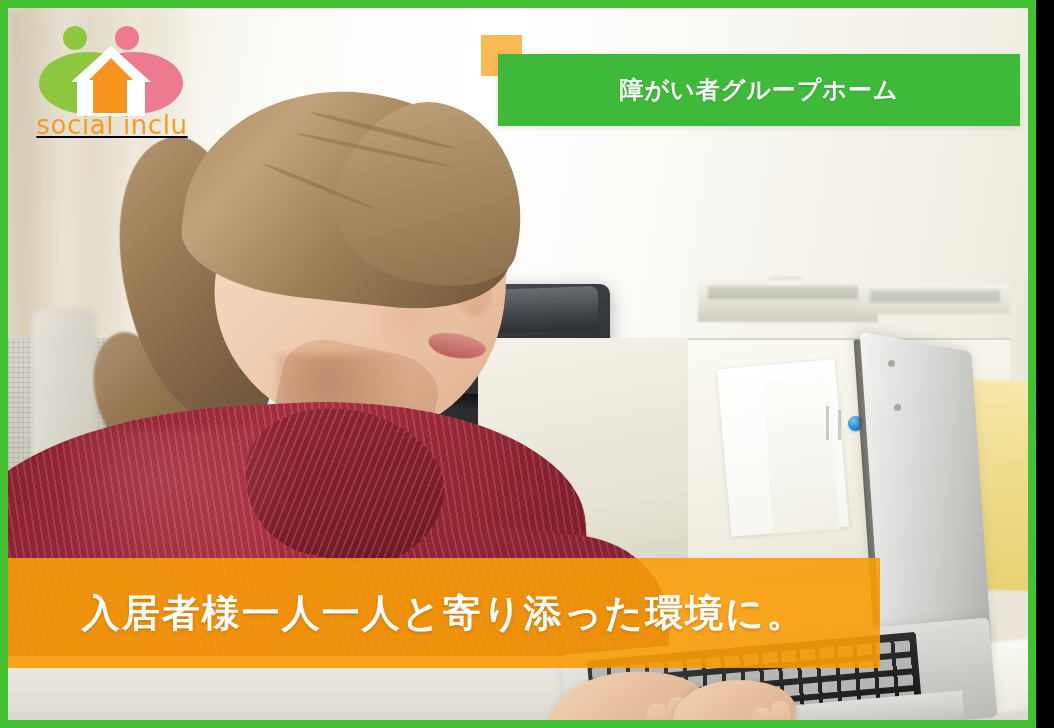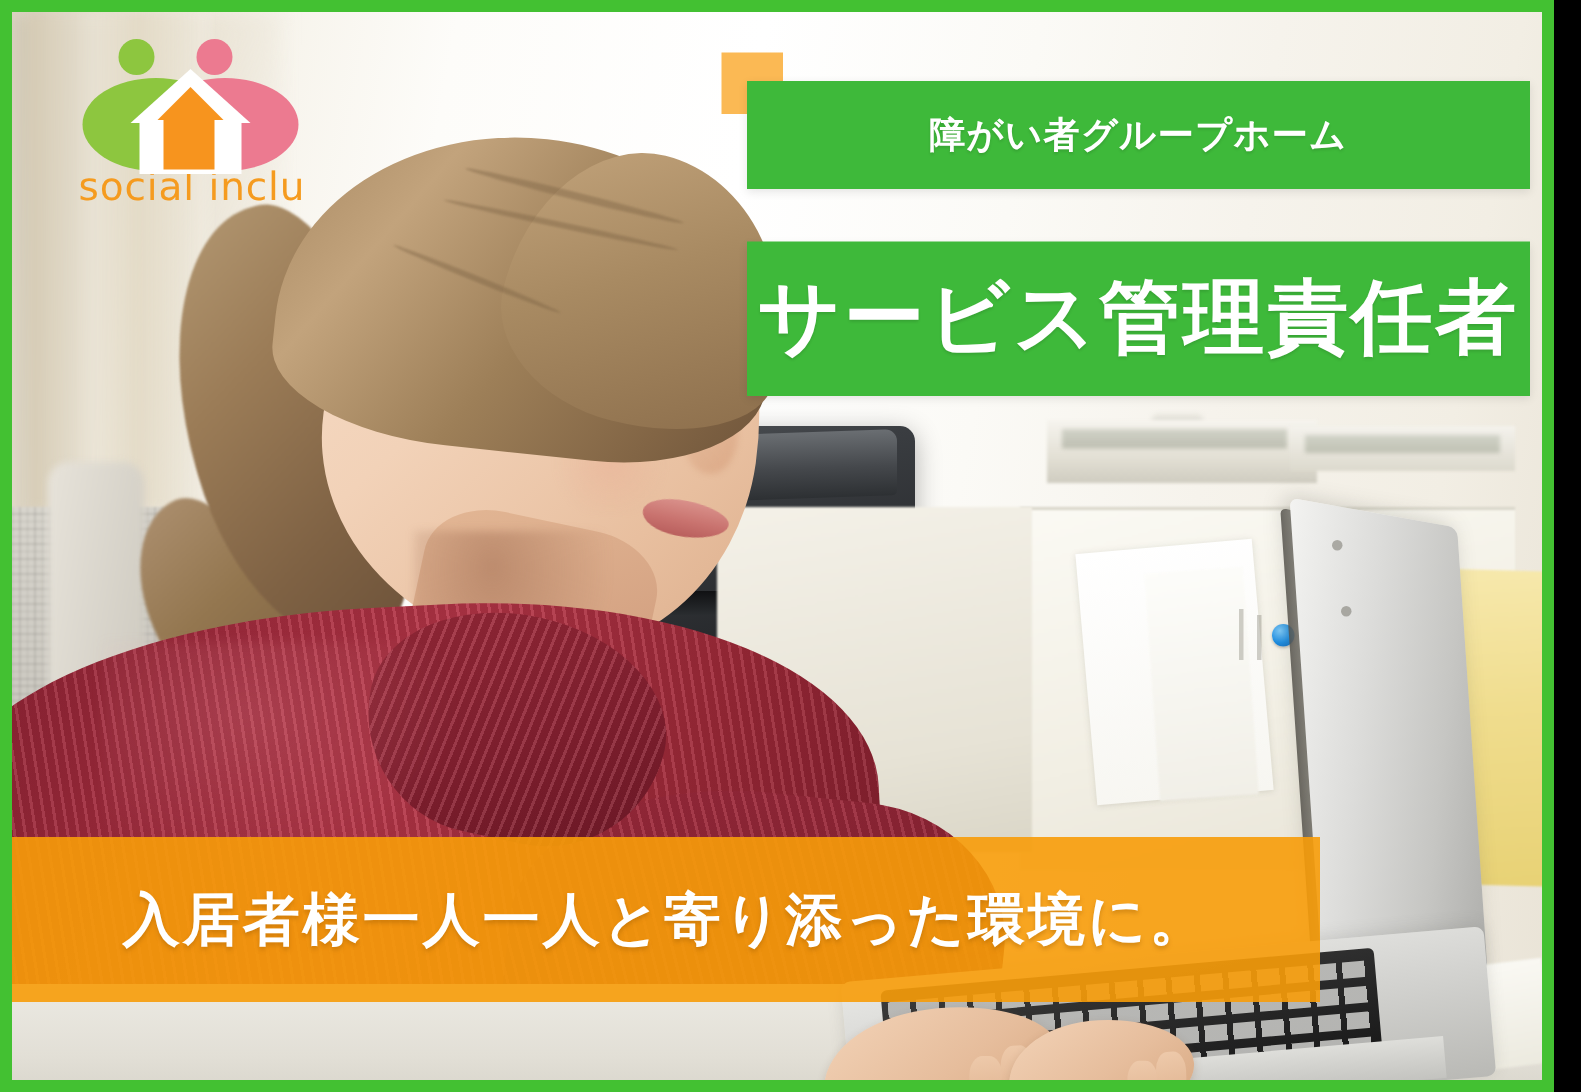--- a/index.html
+++ b/index.html
@@ -540,24 +540,25 @@
   .hand-b { left: 664px; top: 672px; width: 124px; height: 64px; transform: rotate(-6deg); }
   .finger {
     position: absolute;
     background: linear-gradient(170deg, #eecaab, #dcae8a);
     border-radius: 40% 40% 48% 48% / 32% 32% 68% 68%;
   }
 
   
   #logo {
     position: absolute;
-    left: 34px;
+    left: 18px;
     top: 16px;
     width: 172px;
     height: 118px;
+    text-decoration: underline;
   }
   #logo-mark {
     position: relative;
     width: 150px;
     height: 82px;
     margin: 0 auto;
   }
   .logo-blob {
     position: absolute;
     top: 28px;
@@ -801,23 +802,20 @@
         </div>
         <div id="logo-wordmark">social inclu</div>
       </div>
 
       <div id="accent-square"></div>
 
       <div id="banner-top" class="tag-banner">
         <span class="tag-text">障がい者グループホーム</span>
       </div>
 
-      <div id="banner-bottom" class="tag-banner">
-        <span class="tag-text">サービス管理責任者</span>
-      </div>
 
       <div id="strap-banner">
         <span id="strap-text">入居者様一人一人と寄り添った環境に。</span>
       </div>
 
     </div>
   </div>
 </div>
 
 </body></html>

